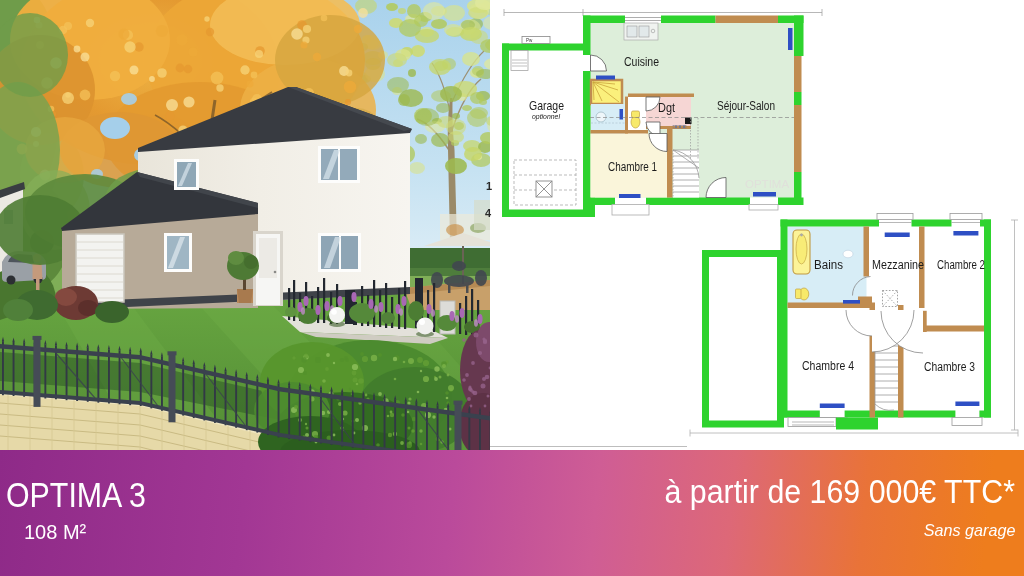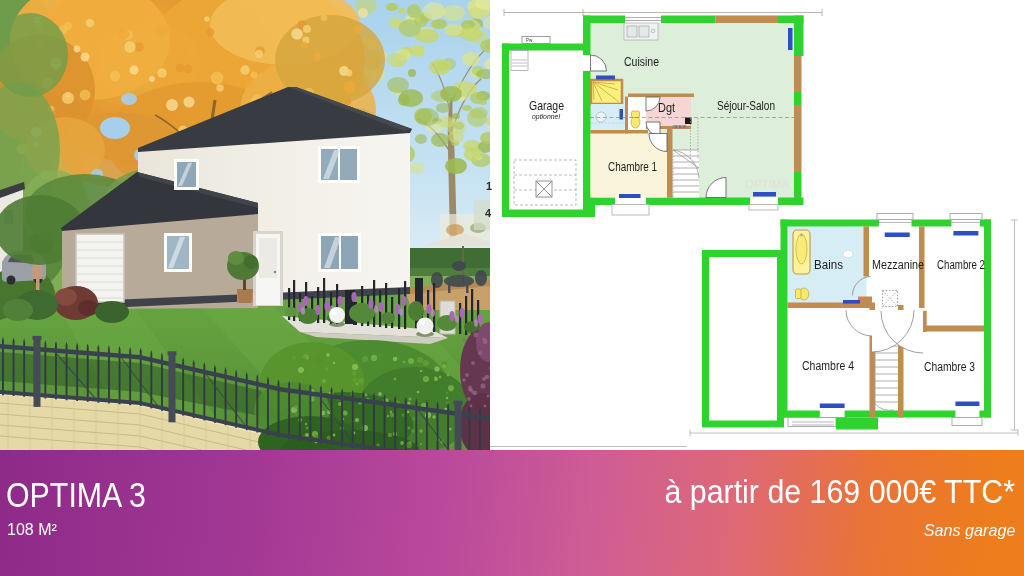--- a/index.html
+++ b/index.html
@@ -933,16 +933,16 @@
 <text x="184" y="61" font-size="12.5" fill="#1c1c1c" textLength="52" lengthAdjust="spacingAndGlyphs">Mezzanine</text>
 <text x="249" y="61" font-size="12.5" fill="#1c1c1c" textLength="48" lengthAdjust="spacingAndGlyphs">Chambre 2</text>
 <text x="114" y="162" font-size="12.5" fill="#1c1c1c" textLength="52" lengthAdjust="spacingAndGlyphs">Chambre 4</text>
 <text x="236" y="163" font-size="12.5" fill="#1c1c1c" textLength="51" lengthAdjust="spacingAndGlyphs">Chambre 3</text>
 </svg>
 <div id="uline"></div>
 <div style="position:absolute;left:486px;top:180px;font-size:11px;font-weight:bold;color:#2a2a2a">1</div>
 <div style="position:absolute;left:485px;top:207px;font-size:11px;font-weight:bold;color:#2a2a2a">4</div>
 <div id="banner"></div>
 <div class="txt" id="t1" style="left:6px;top:475px;font-size:35px;transform:scaleX(0.867);transform-origin:left">OPTIMA 3</div>
-<div class="txt" id="t2" style="left:7px;top:521px;font-size:16px">108 M²</div>
+<div class="txt" id="t2" style="left:24px;top:521px;font-size:20px">108 M²</div>
 <div class="txt" id="t3" style="right:9px;top:473px;font-size:33px;transform:scaleX(0.92);transform-origin:right">à partir de 169 000€ TTC*</div>
 <div class="txt" id="t4" style="right:9px;top:521px;font-size:17px;font-style:italic;transform:scaleX(0.95);transform-origin:right">Sans garage</div>
 </div>
 
 </body></html>

